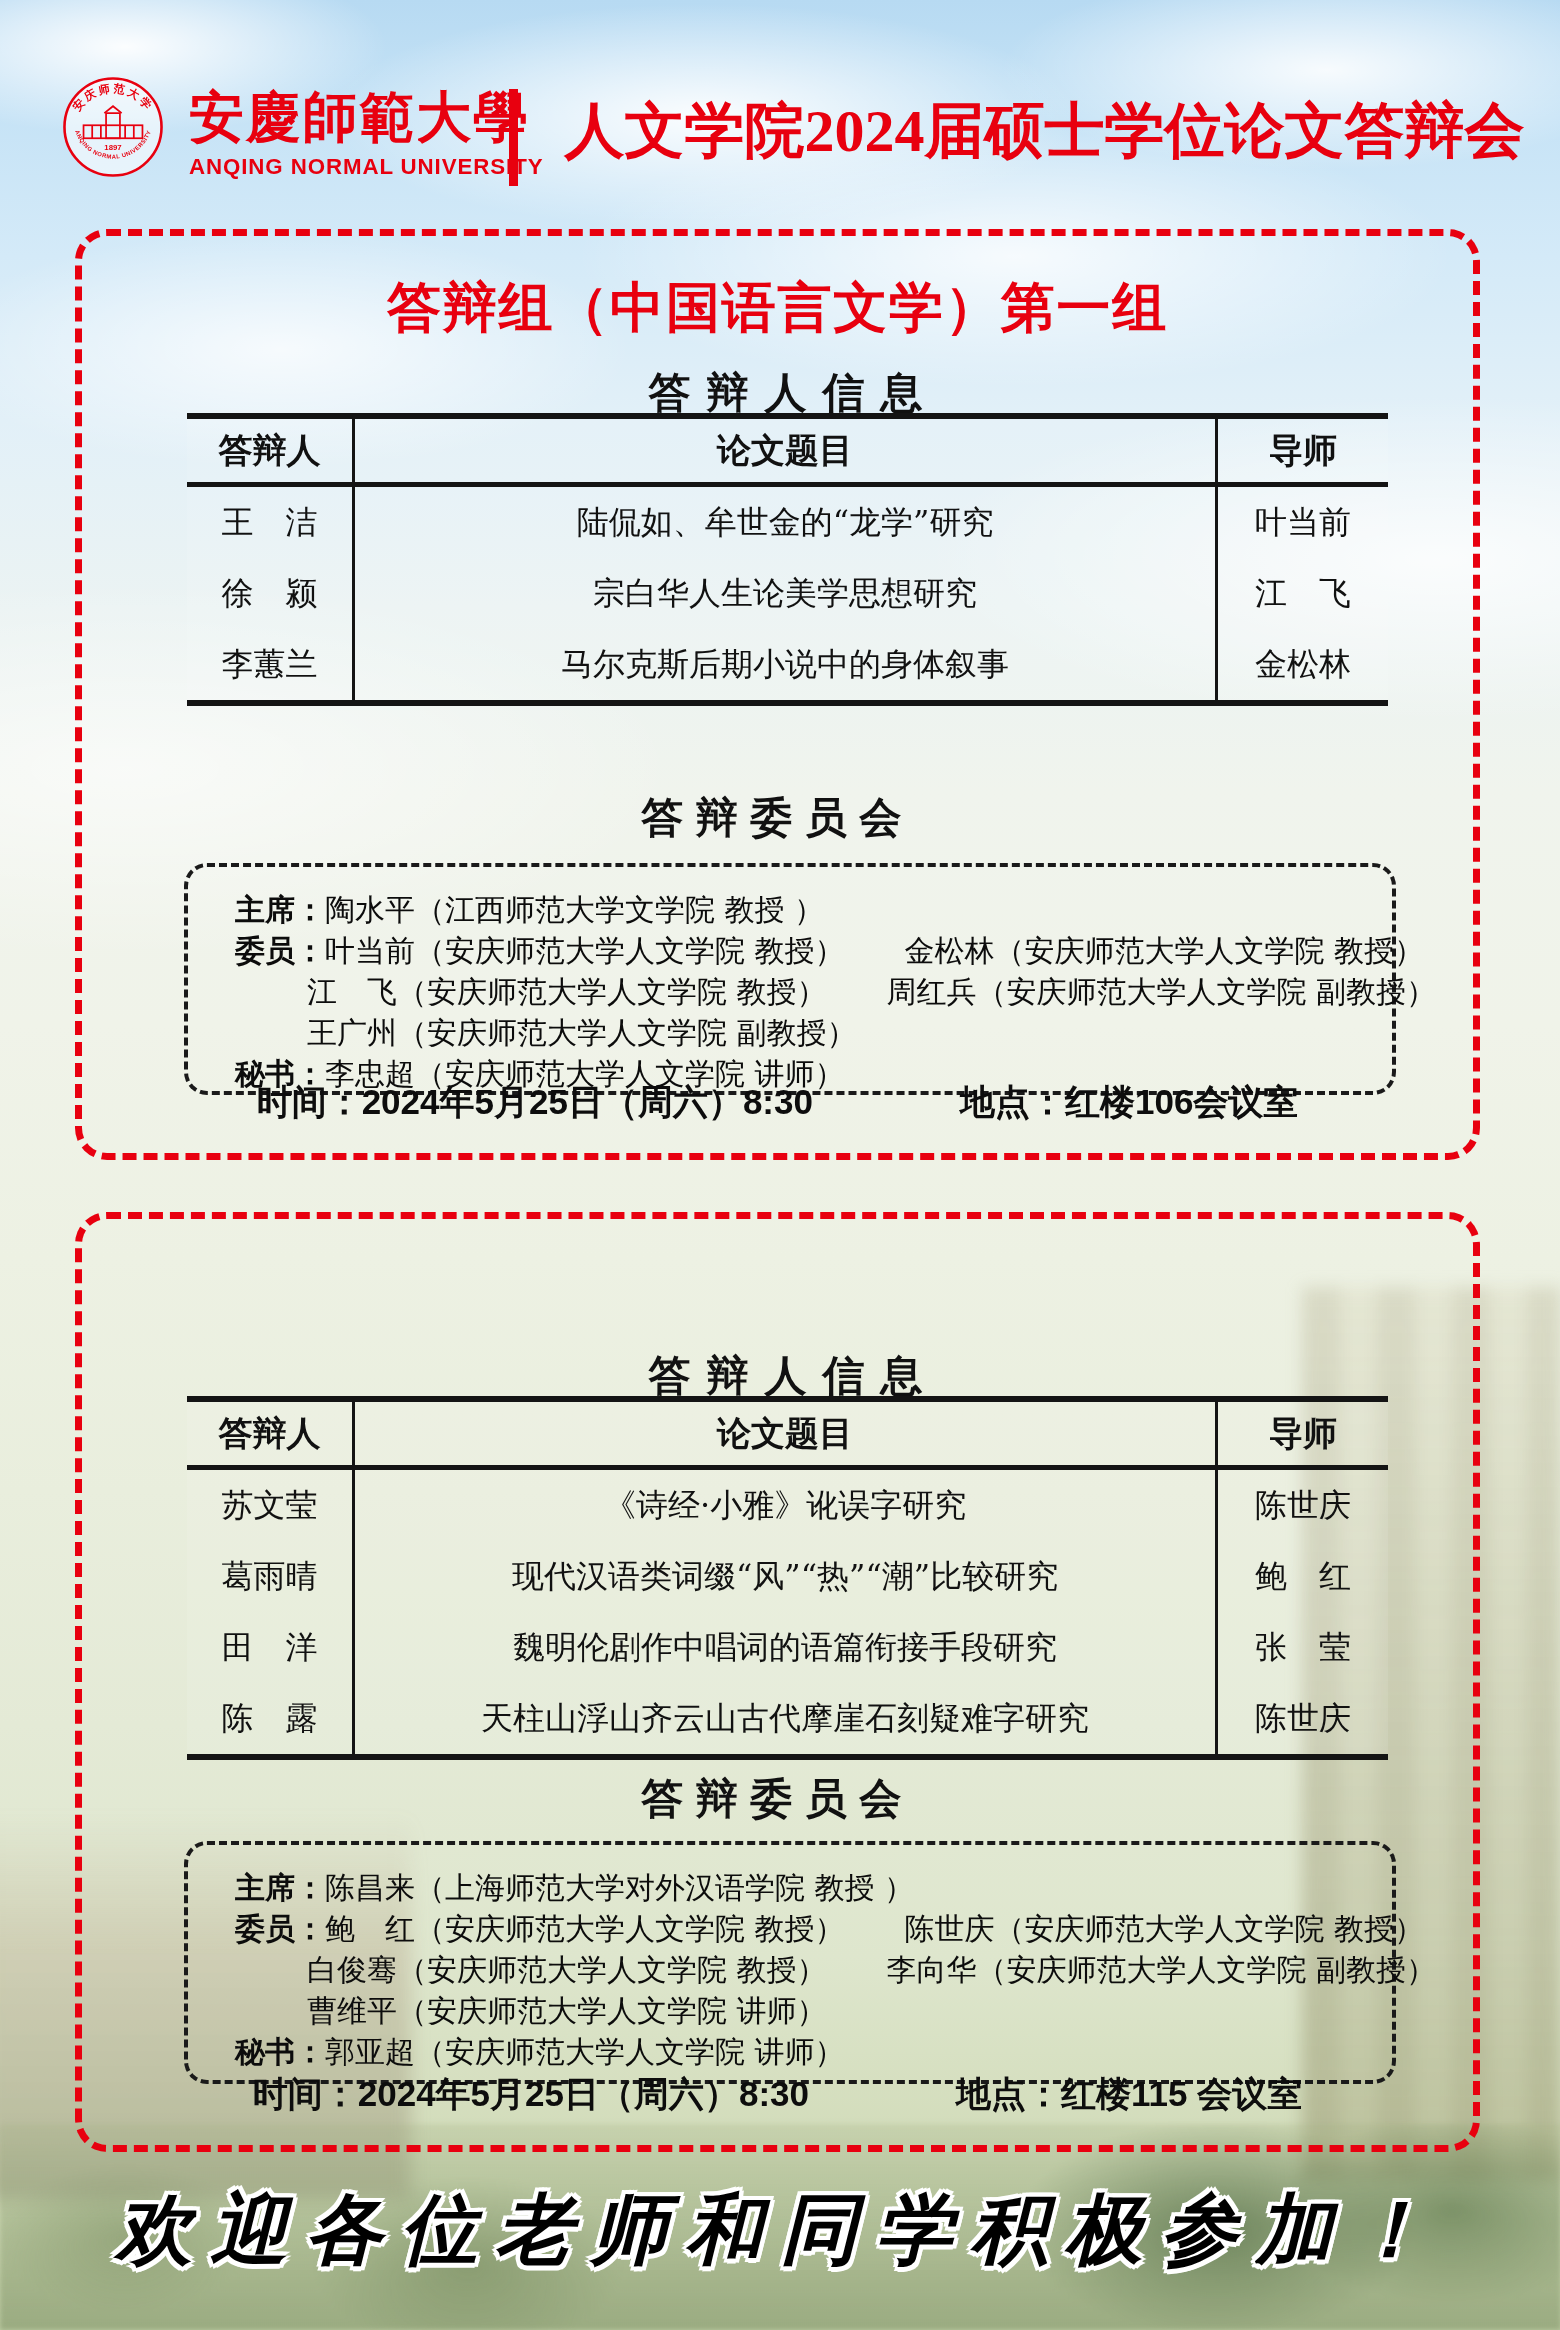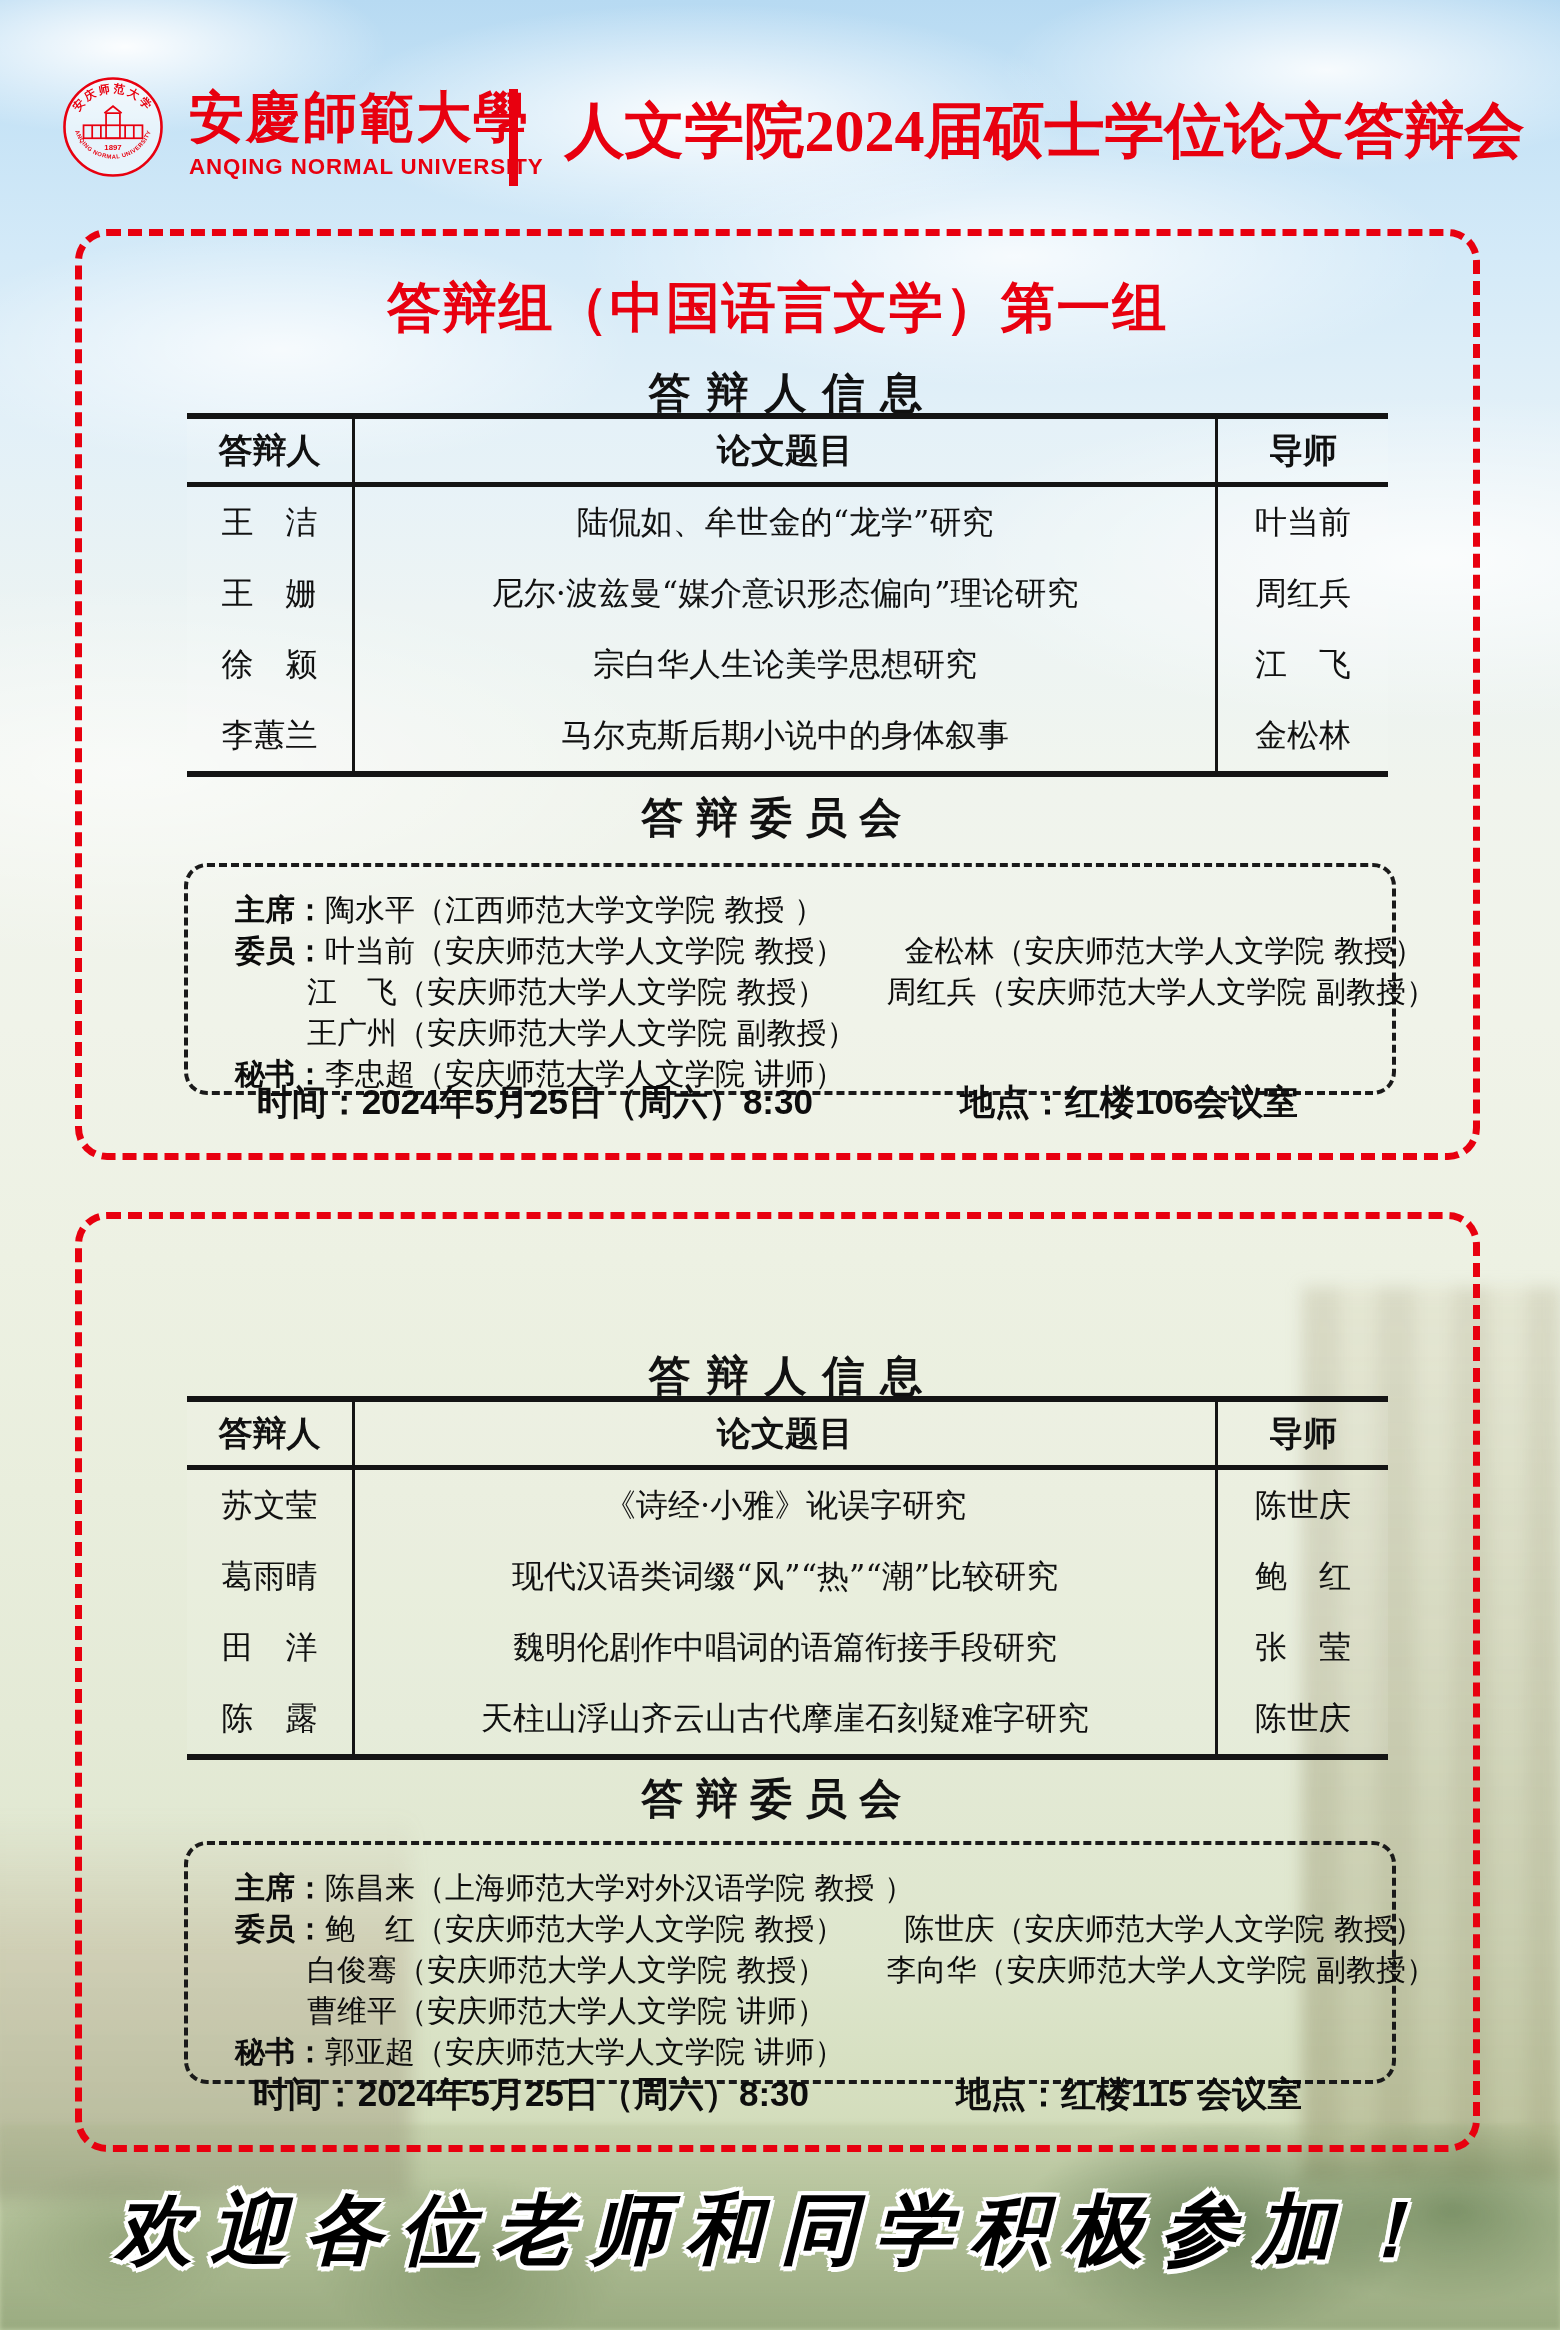--- a/index.html
+++ b/index.html
@@ -201,25 +201,20 @@
         <div class="cell c1">答辩人</div>
         <div class="cell c2">论文题目</div>
         <div class="cell c3">导师</div>
       </div>
       <div class="trow">
         <div class="cell c1">王　洁</div>
         <div class="cell c2">陆侃如、牟世金的“龙学”研究</div>
         <div class="cell c3">叶当前</div>
       </div>
       <div class="trow">
-        <div class="cell c1">王　姗</div>
-        <div class="cell c2">尼尔·波兹曼“媒介意识形态偏向”理论研究</div>
-        <div class="cell c3">周红兵</div>
-      </div>
-      <div class="trow">
         <div class="cell c1">徐　颍</div>
         <div class="cell c2">宗白华人生论美学思想研究</div>
         <div class="cell c3">江　飞</div>
       </div>
       <div class="trow">
         <div class="cell c1">李蕙兰</div>
         <div class="cell c2">马尔克斯后期小说中的身体叙事</div>
         <div class="cell c3">金松林</div>
       </div>
     </div>

